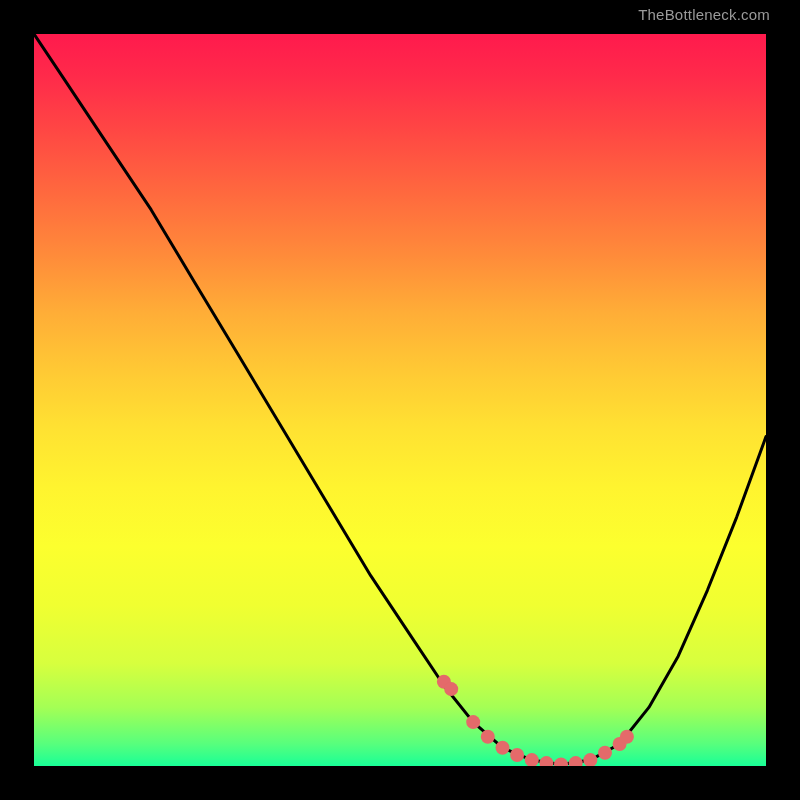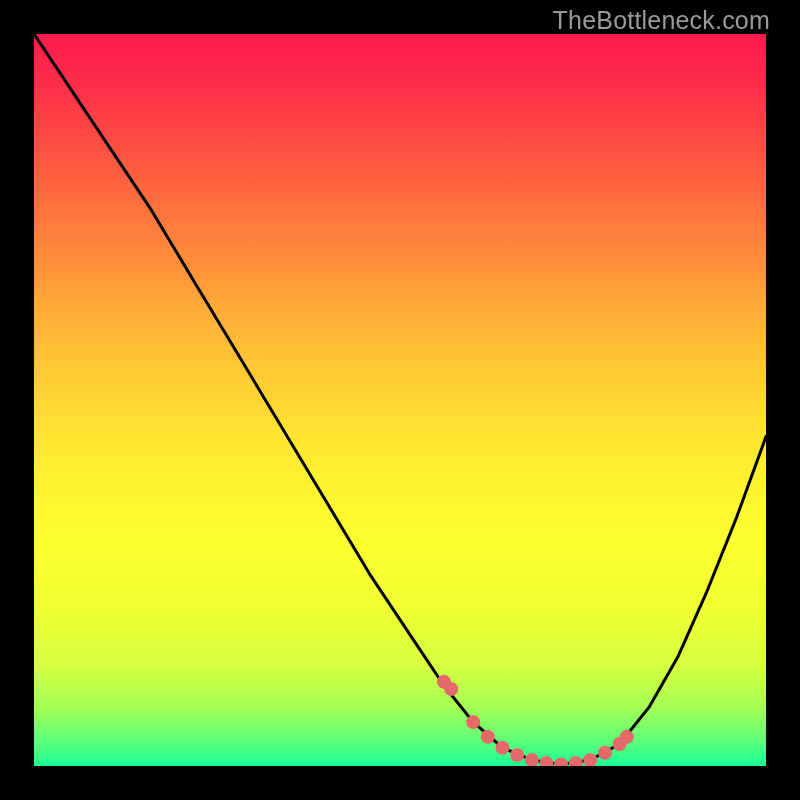--- a/index.html
+++ b/index.html
@@ -51,21 +51,21 @@
     position: absolute;
     inset: 0;
     width: 732px;
     height: 732px;
   }
   .watermark {
     position: absolute;
     top: 6px;
     right: 30px;
     color: #9a9a9a;
-    font-size: 25px;
+    font-size: 15px;
     letter-spacing: 0.2px;
   }
 </style>
 </head>
 <body>
 
 <div class="frame">
 
   <div class="plot-area">
     <div class="gradient-bg"></div>

